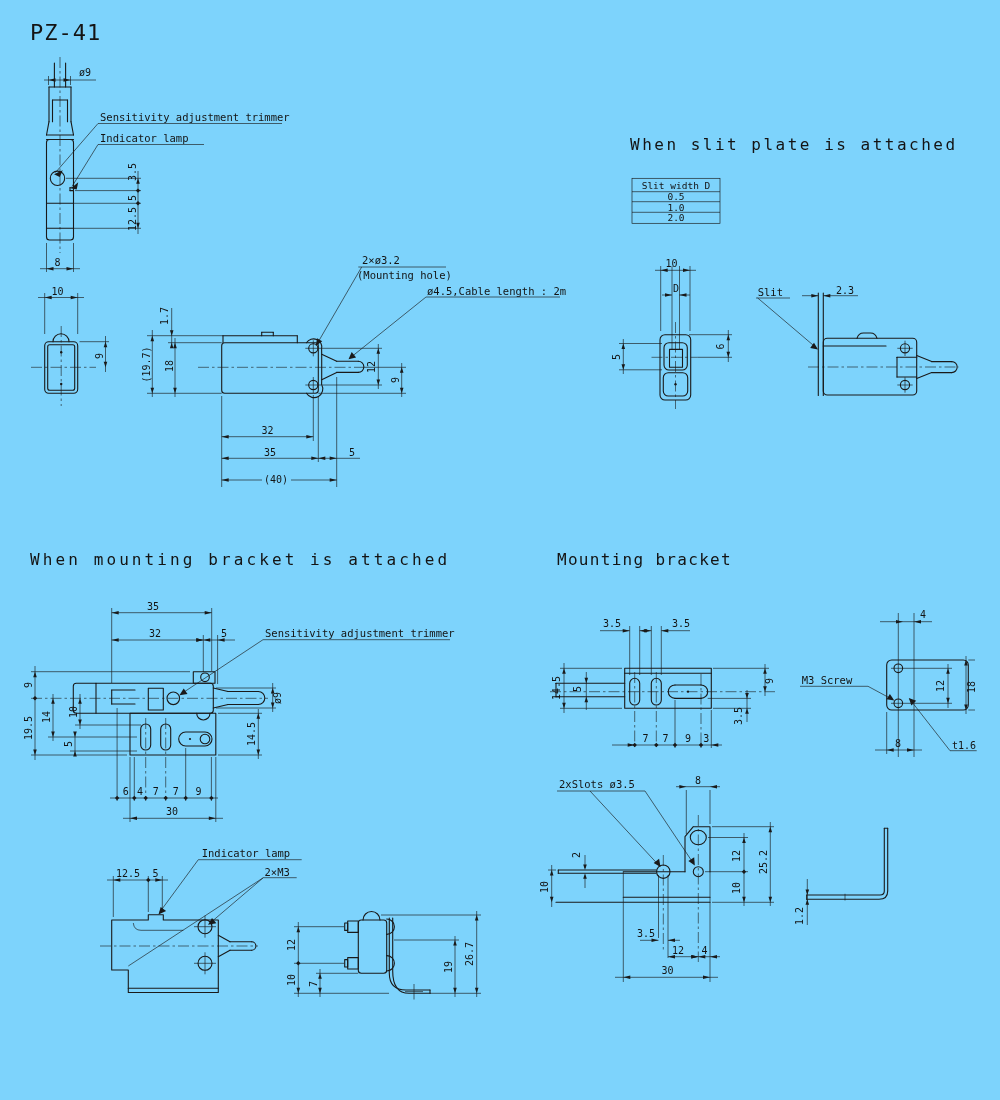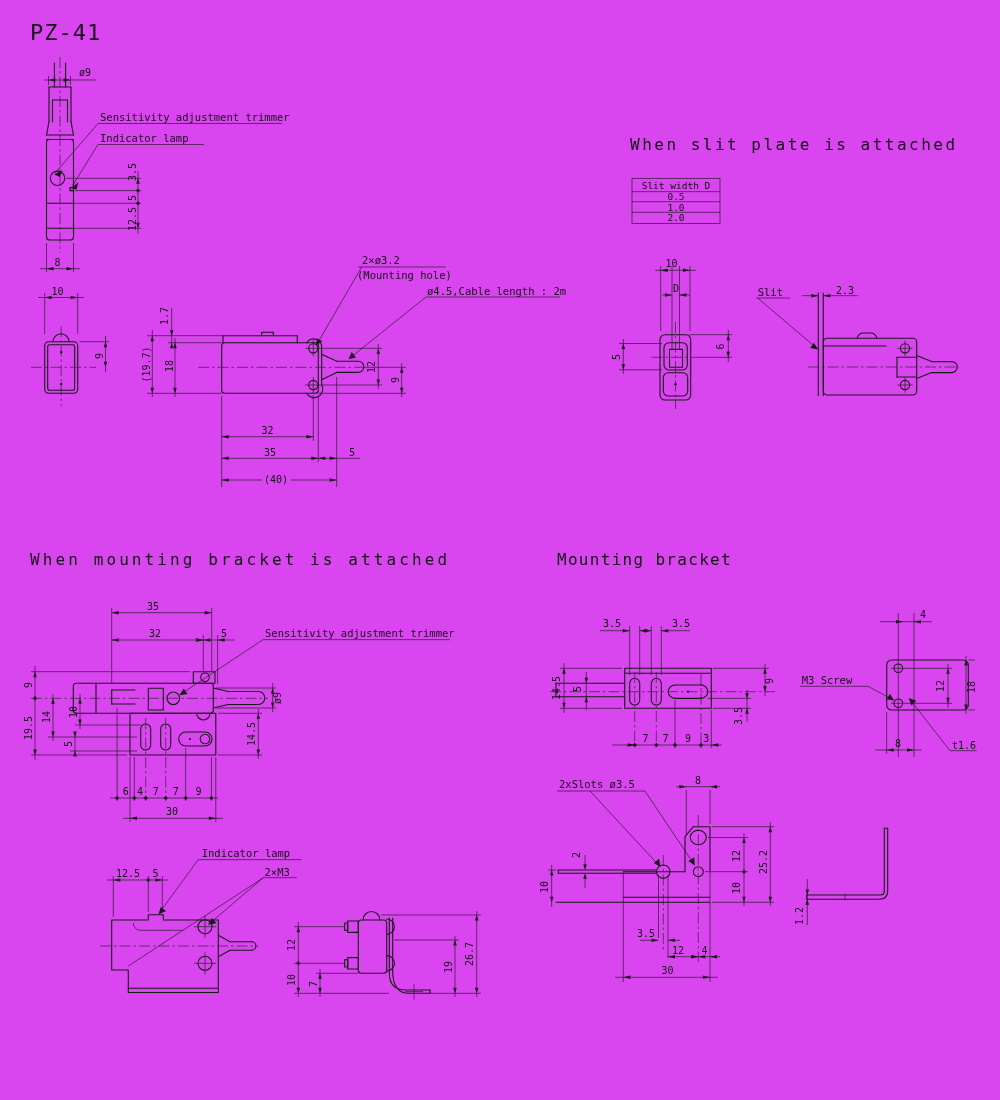--- a/index.html
+++ b/index.html
@@ -1,16 +1,16 @@
 <!DOCTYPE html>
 <html><head>
 <meta charset="utf-8">
 <style>
   html,body{margin:0;padding:0;background:#fff;}
-  #page{position:relative;width:1000px;height:1100px;background:#d946ef;overflow:hidden;}
+  #page{position:relative;width:1000px;height:1100px;background:#7dd3fc;overflow:hidden;}
   svg{position:absolute;left:0;top:0;}
   svg text{font-family:"DejaVu Sans Mono",monospace;fill:#141414;}
   .o{fill:none;stroke:#1a1a1a;stroke-width:1.1;stroke-linejoin:round;stroke-linecap:round;}
   .t{fill:none;stroke:#1a1a1a;stroke-width:.65;stroke-linecap:butt;}
   .c{fill:none;stroke:#1a1a1a;stroke-width:.6;stroke-dasharray:11 3 2.5 3;}
   .ar{fill:#1a1a1a;stroke:none;}
   .d{font-size:10px;text-anchor:middle;}
   .ds{font-size:10px;}
   .lb{font-size:10.5px;}
   .hd{font-size:16px;letter-spacing:2.5px;}

